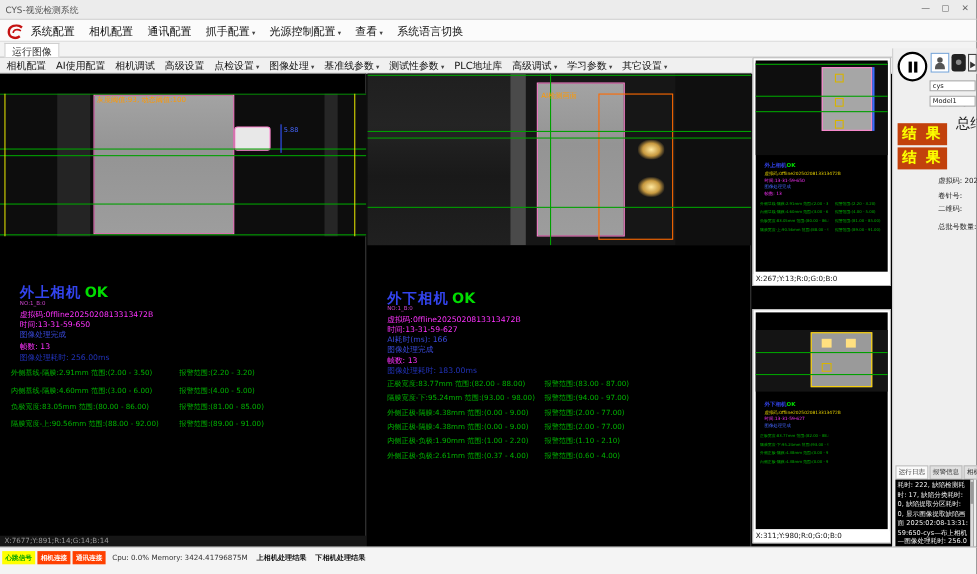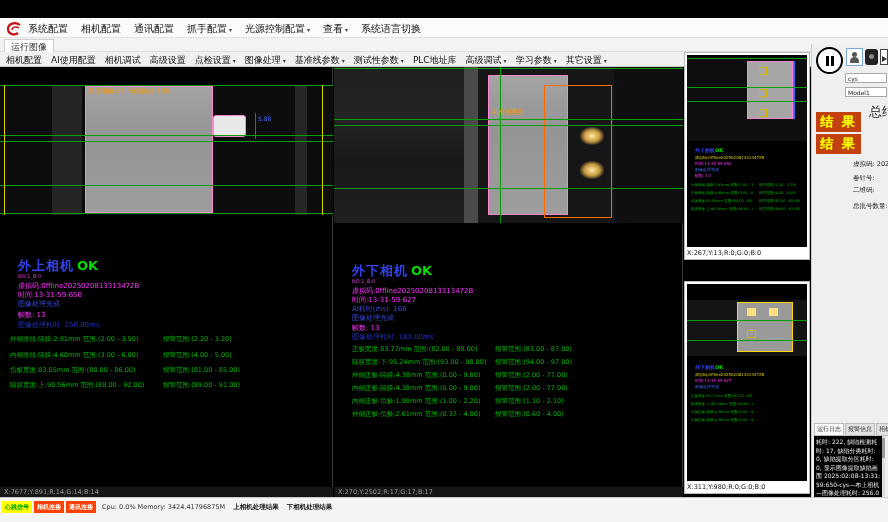--- a/index.html
+++ b/index.html
@@ -75,20 +75,28 @@
 
   .glow { background:radial-gradient(ellipse at center,#ffe9a0 0%,#c89a40 45%,transparent 75%); }
   .person-head { position:absolute; left:5px; top:3px; width:5px; height:5px; border-radius:50%; background:#555; }
   .person-body { position:absolute; left:3px; top:8px; width:9px; height:6px; border-radius:5px 5px 0 0; background:#555; }
 </style>
 </head>
 <body>
 
 <div id="app">
 
+  <div class="abs titlebar">
+    <div class="abs title-text">CYS-视觉检测系统</div>
+    <div class="abs winbtns">
+      <div class="winbtn">—</div>
+      <div class="winbtn">▢</div>
+      <div class="winbtn">✕</div>
+    </div>
+  </div>
 
   <div class="abs menubar">
     <div class="abs logo">
       <svg width="16" height="14" viewBox="0 0 16 14">
         <path d="M14 3 C9 -1 2 2 2 7 C2 12 8 14 12 11" stroke="#c51212" fill="none" stroke-width="2.2"></path>
         <path d="M13 6 C10 4 6 5 6 8" stroke="#c51212" fill="none" stroke-width="1.4"></path>
       </svg>
     </div>
     <div class="abs menu-items">
       <span class="menu-item">系统配置</span>
@@ -168,21 +176,21 @@
       <div class="abs" style="left:280px;top:0;width:69px;height:156px;background:#0f0f0f;"></div>
       <div class="abs panelbox" style="left:154px;top:8px;width:80px;height:140px;"></div>
       <div class="abs glow" style="left:246px;top:60px;width:24px;height:18px;"></div>
       <div class="abs glow" style="left:246px;top:94px;width:24px;height:18px;"></div>
       <div class="abs" style="left:210px;top:18px;width:68px;height:133px;border:1px solid #ff6a00;"></div>
       <div class="abs gline" style="left:0;top:1px;width:349px;height:1px;"></div>
       <div class="abs gline" style="left:0;top:52px;width:349px;height:1px;"></div>
       <div class="abs gline" style="left:0;top:58px;width:349px;height:1px;"></div>
       <div class="abs gline" style="left:0;top:121px;width:349px;height:1px;"></div>
       <div class="abs gline" style="left:166px;top:0;width:1px;height:156px;"></div>
-      <div class="abs annot" style="left:158px;top:16px;margin-top:25px;">AI检测画面</div>
+      <div class="abs annot" style="left:158px;top:16px;">AI检测画面</div>
     </div>
     <div class="abs ov-title" style="left:18px;top:195px;"><span>外下相机</span><span class="ov-ok">OK</span></div>
     <div class="abs ov-sub" style="left:18px;top:211px;">NO:1_B:0</div>
     <div class="abs ov-mag" style="left:18px;top:219px;">虚拟码:0ffline2025020813313472B</div>
     <div class="abs ov-mag" style="left:18px;top:228px;">时间:13-31-59-627</div>
     <div class="abs ov-blue" style="left:18px;top:237px;">AI耗时(ms): 166</div>
     <div class="abs ov-blue" style="left:18px;top:246px;">图像处理完成</div>
     <div class="abs ov-mag" style="left:18px;top:256px;">帧数: 13</div>
     <div class="abs ov-darkblue" style="left:18px;top:265px;">图像处理耗时: 183.00ms</div>
     <div class="abs meas" style="left:18px;top:278px;">正极宽度:83.77mm 范围:(82.00 - 88.00)</div>
@@ -190,21 +198,20 @@
     <div class="abs meas" style="left:18px;top:291px;">隔膜宽度-下:95.24mm 范围:(93.00 - 98.00)</div>
     <div class="abs meas" style="left:161px;top:291px;">报警范围:(94.00 - 97.00)</div>
     <div class="abs meas" style="left:18px;top:304px;">外侧正极-隔膜:4.38mm 范围:(0.00 - 9.00)</div>
     <div class="abs meas" style="left:161px;top:304px;">报警范围:(2.00 - 77.00)</div>
     <div class="abs meas" style="left:18px;top:317px;">内侧正极-隔膜:4.38mm 范围:(0.00 - 9.00)</div>
     <div class="abs meas" style="left:161px;top:317px;">报警范围:(2.00 - 77.00)</div>
     <div class="abs meas" style="left:18px;top:330px;">内侧正极-负极:1.90mm 范围:(1.00 - 2.20)</div>
     <div class="abs meas" style="left:161px;top:330px;">报警范围:(1.10 - 2.10)</div>
     <div class="abs meas" style="left:18px;top:343px;">外侧正极-负极:2.61mm 范围:(0.37 - 4.00)</div>
     <div class="abs meas" style="left:161px;top:343px;">报警范围:(0.60 - 4.00)</div>
-    <div class="abs coordbar" style="left:0;top:420px;width:349px;height:10px;">X:270;Y:2502;R:17;G:17;B:17</div>
   </div>
 
   <div class="abs mini" style="left:684px;top:52px;width:126px;height:208px;">
     <div class="abs mini-img" style="left:2px;top:2px;width:120px;height:192px;">
       <div class="abs" style="left:0;top:2px;width:120px;height:84px;background:#0e0e0e;">
         <div class="abs" style="left:60px;top:4px;width:46px;height:58px;background:#a6a6a6;border:1px solid #ff85d0;"></div>
         <div class="abs" style="left:106px;top:4px;width:2px;height:58px;background:#3a6cff;"></div>
         <div class="abs" style="left:72px;top:10px;width:8px;height:8px;border:1px solid #d8b400;"></div>
         <div class="abs" style="left:72px;top:32px;width:8px;height:8px;border:1px solid #d8b400;"></div>
         <div class="abs" style="left:72px;top:52px;width:8px;height:8px;border:1px solid #d8b400;"></div>

